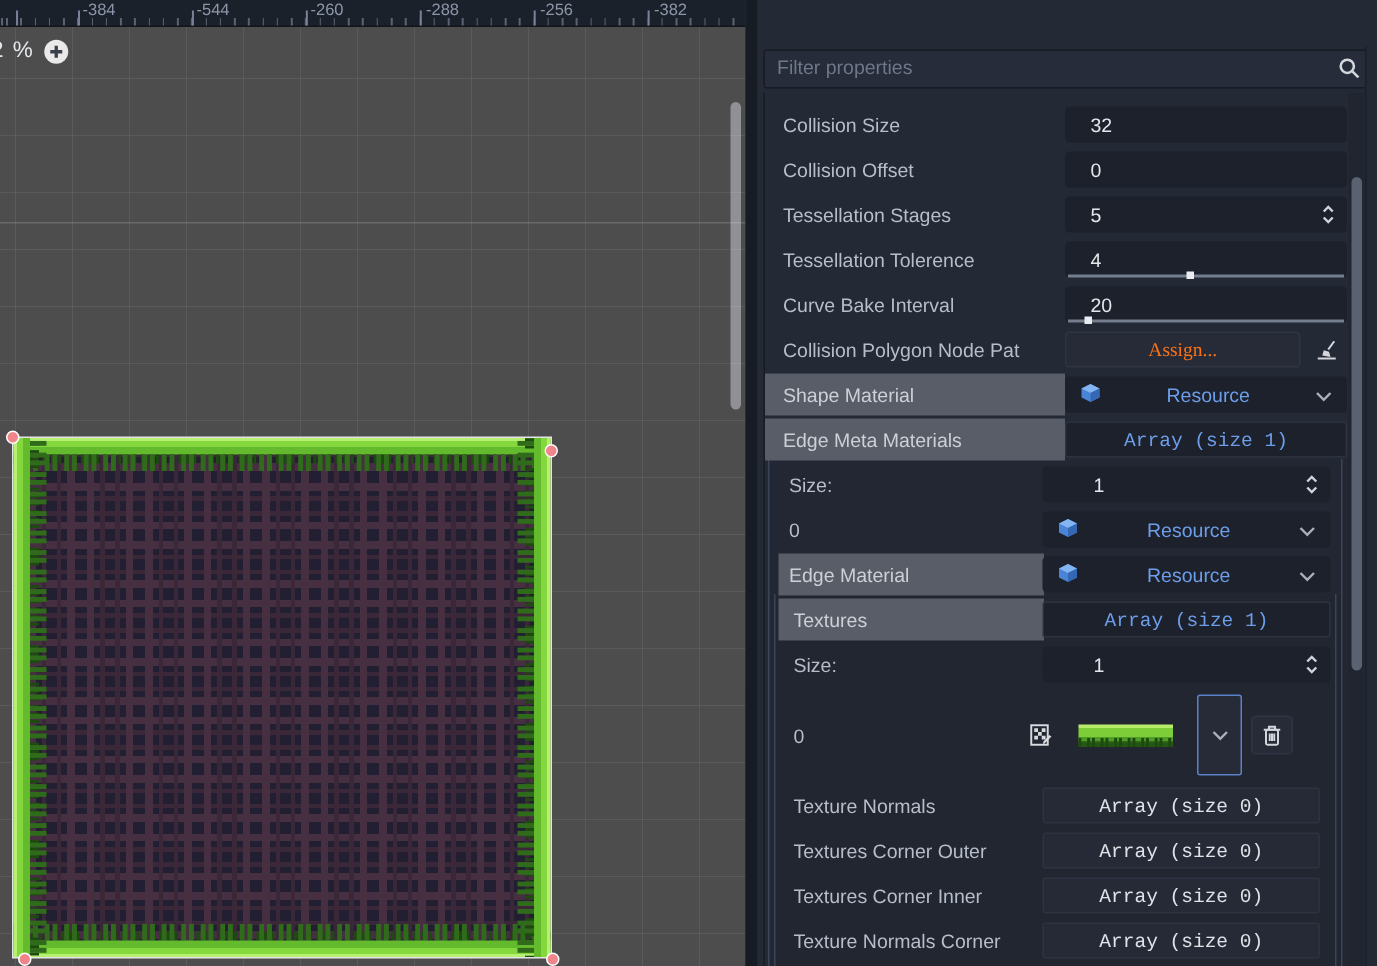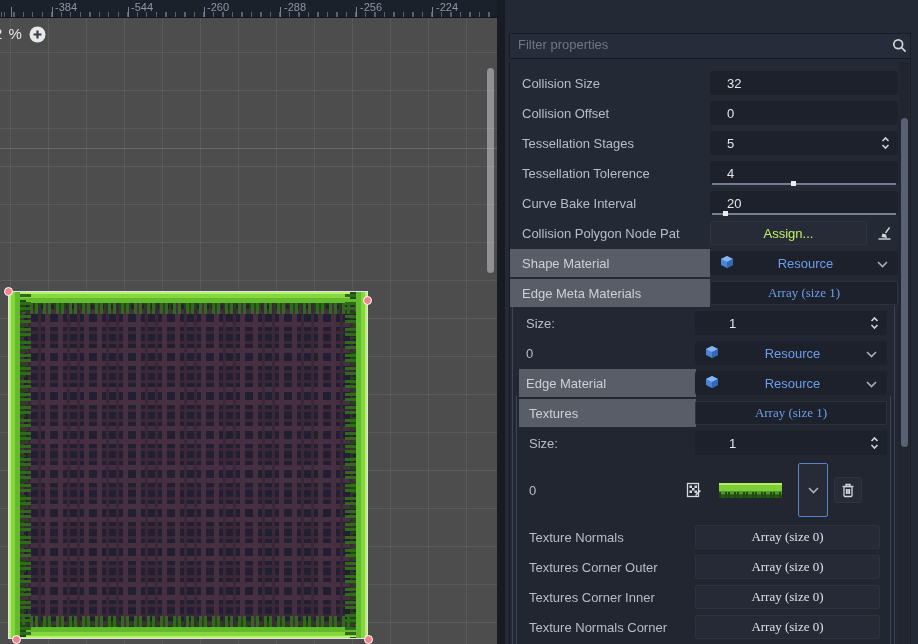--- a/index.html
+++ b/index.html
@@ -132,32 +132,32 @@
 
   
   .val { position:absolute; top:3px; height:24px; z-index:2; display:flex; align-items:center; }
   .v-std { left:200px; width:188px; }
   .v-nst { left:185px; width:192px; }
   .field { background:#1d212b; border-radius:3px; width:100%; height:100%;
     display:flex; align-items:center; padding:0 6px 0 17px; color:#e3e6ea; position:relative; }
   .spin { position:absolute; right:6px; top:5px; }
   .slider-line { position:absolute; left:2px; right:2px; bottom:0px; height:2px; background:#757e8e; }
   .slider-grab { position:absolute; bottom:-1px; width:5px; height:5px; background:#e9ecf1; }
-  .btn { background:#262b37; border:1px solid #2f3542; border-radius:3px; color:#bef264;
-    font-size:13px; font-family:Liberation Sans, sans-serif; cursor:pointer;
+  .btn { background:#262b37; border:1px solid #2f3542; border-radius:3px; color:#f97316;
+    font-size:13px; font-family:Liberation Serif, serif; cursor:pointer;
     display:flex; align-items:center; justify-content:center; }
   .assign-btn { width:157px; height:24px; }
   .clear-btn { width:26px; height:24px; margin-left:4px; border:none; background:transparent; }
   .res-btn { width:100%; height:100%; background:#1d212b; border:none; border-radius:3px;
     display:flex; align-items:center; padding:0 10px; cursor:pointer; }
   .res-btn .res-label { flex:1; text-align:center; color:#6d9eeb; font-size:13px; }
   .arr-btn { width:100%; height:100%; background:#1d212b; border:1px solid #2c3240;
     border-radius:2px; color:#6d9eeb; font-size:13px; cursor:pointer;
     display:flex; align-items:center; justify-content:center;
-    font-family:Liberation Serif, serif; }
+    font-family:Liberation Mono, monospace; }
   .arr-btn.size0 { color:#dfe2e7; background:#252a36; width:185px; }
   .v-arr0 { left:185px; width:185px; }
 
   
   .tex-edit-ic { position:absolute; left:176px; top:24px; }
   .tex-preview { position:absolute; left:209px; top:25px; width:63px; height:15px;
     background:linear-gradient(#b4ec6a 0 2px,#7ccd38 2px 8px,#4e9c26 8px 11px,#2f6b1a 11px 15px);
     box-shadow:inset 0 -3px 0 rgba(20,50,8,0.35); cursor:pointer; }
   .tex-preview .tp-fringe { position:absolute; left:0; right:0; bottom:0; height:6px;
     background-image:repeating-linear-gradient(90deg,#1c4a0f 0 2px,transparent 2px 6px);
@@ -183,21 +183,21 @@
 
   <div class="viewport">
     <div class="ruler">
       <div class="minor-ticks"></div>
       <div class="major-ticks"></div>
       <span class="ruler-label" style="left:55px">-384</span>
       <span class="ruler-label" style="left:131px">-544</span>
       <span class="ruler-label" style="left:207px">-260</span>
       <span class="ruler-label" style="left:284px">-288</span>
       <span class="ruler-label" style="left:360px">-256</span>
-      <span class="ruler-label" style="left:436px">-224</span>
+      <span class="ruler-label" style="left:436px">-382</span>
     </div>
 
     <div class="canvas">
       <div class="axis-line"></div>
 
       <div class="zoom-label">2 %</div>
       <button class="zoom-btn">
         <svg width="17" height="17" viewBox="0 0 17 17">
           <circle cx="8.5" cy="8.5" r="8" fill="#e9e9ea"></circle>
           <path d="M8.5 4.5v8M4.5 8.5h8" stroke="#3a3f4a" stroke-width="2.2"></path>

